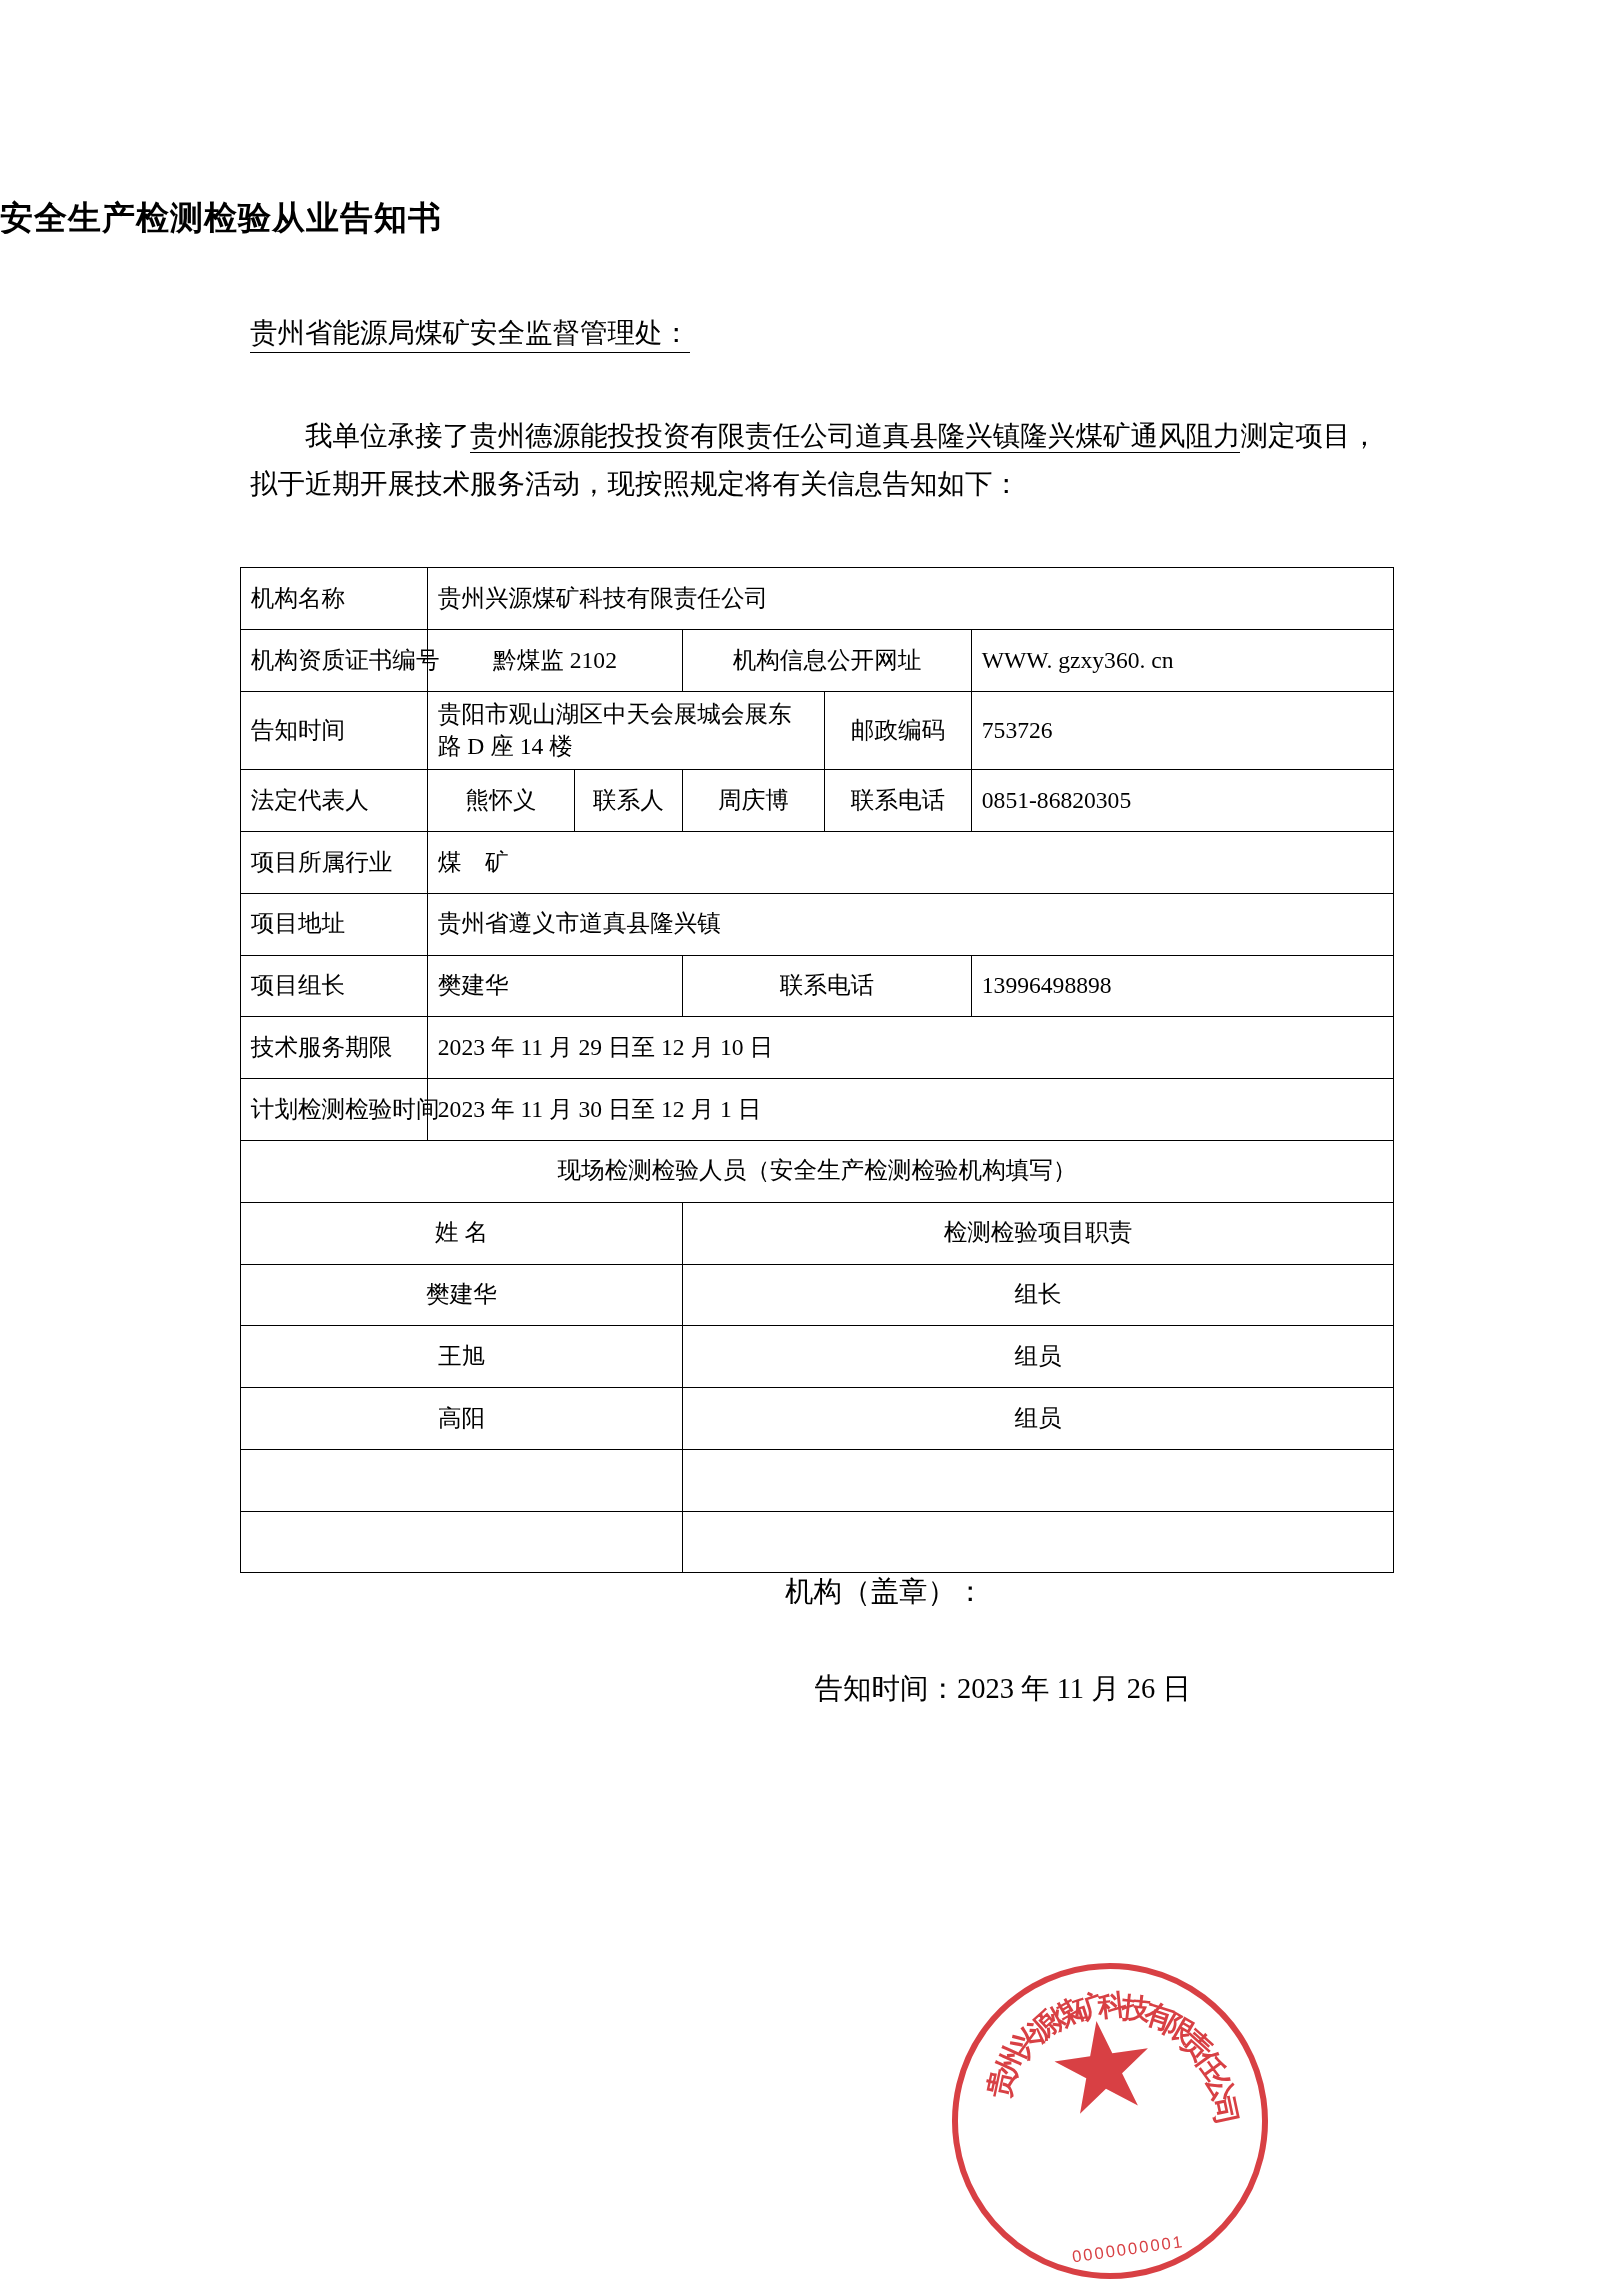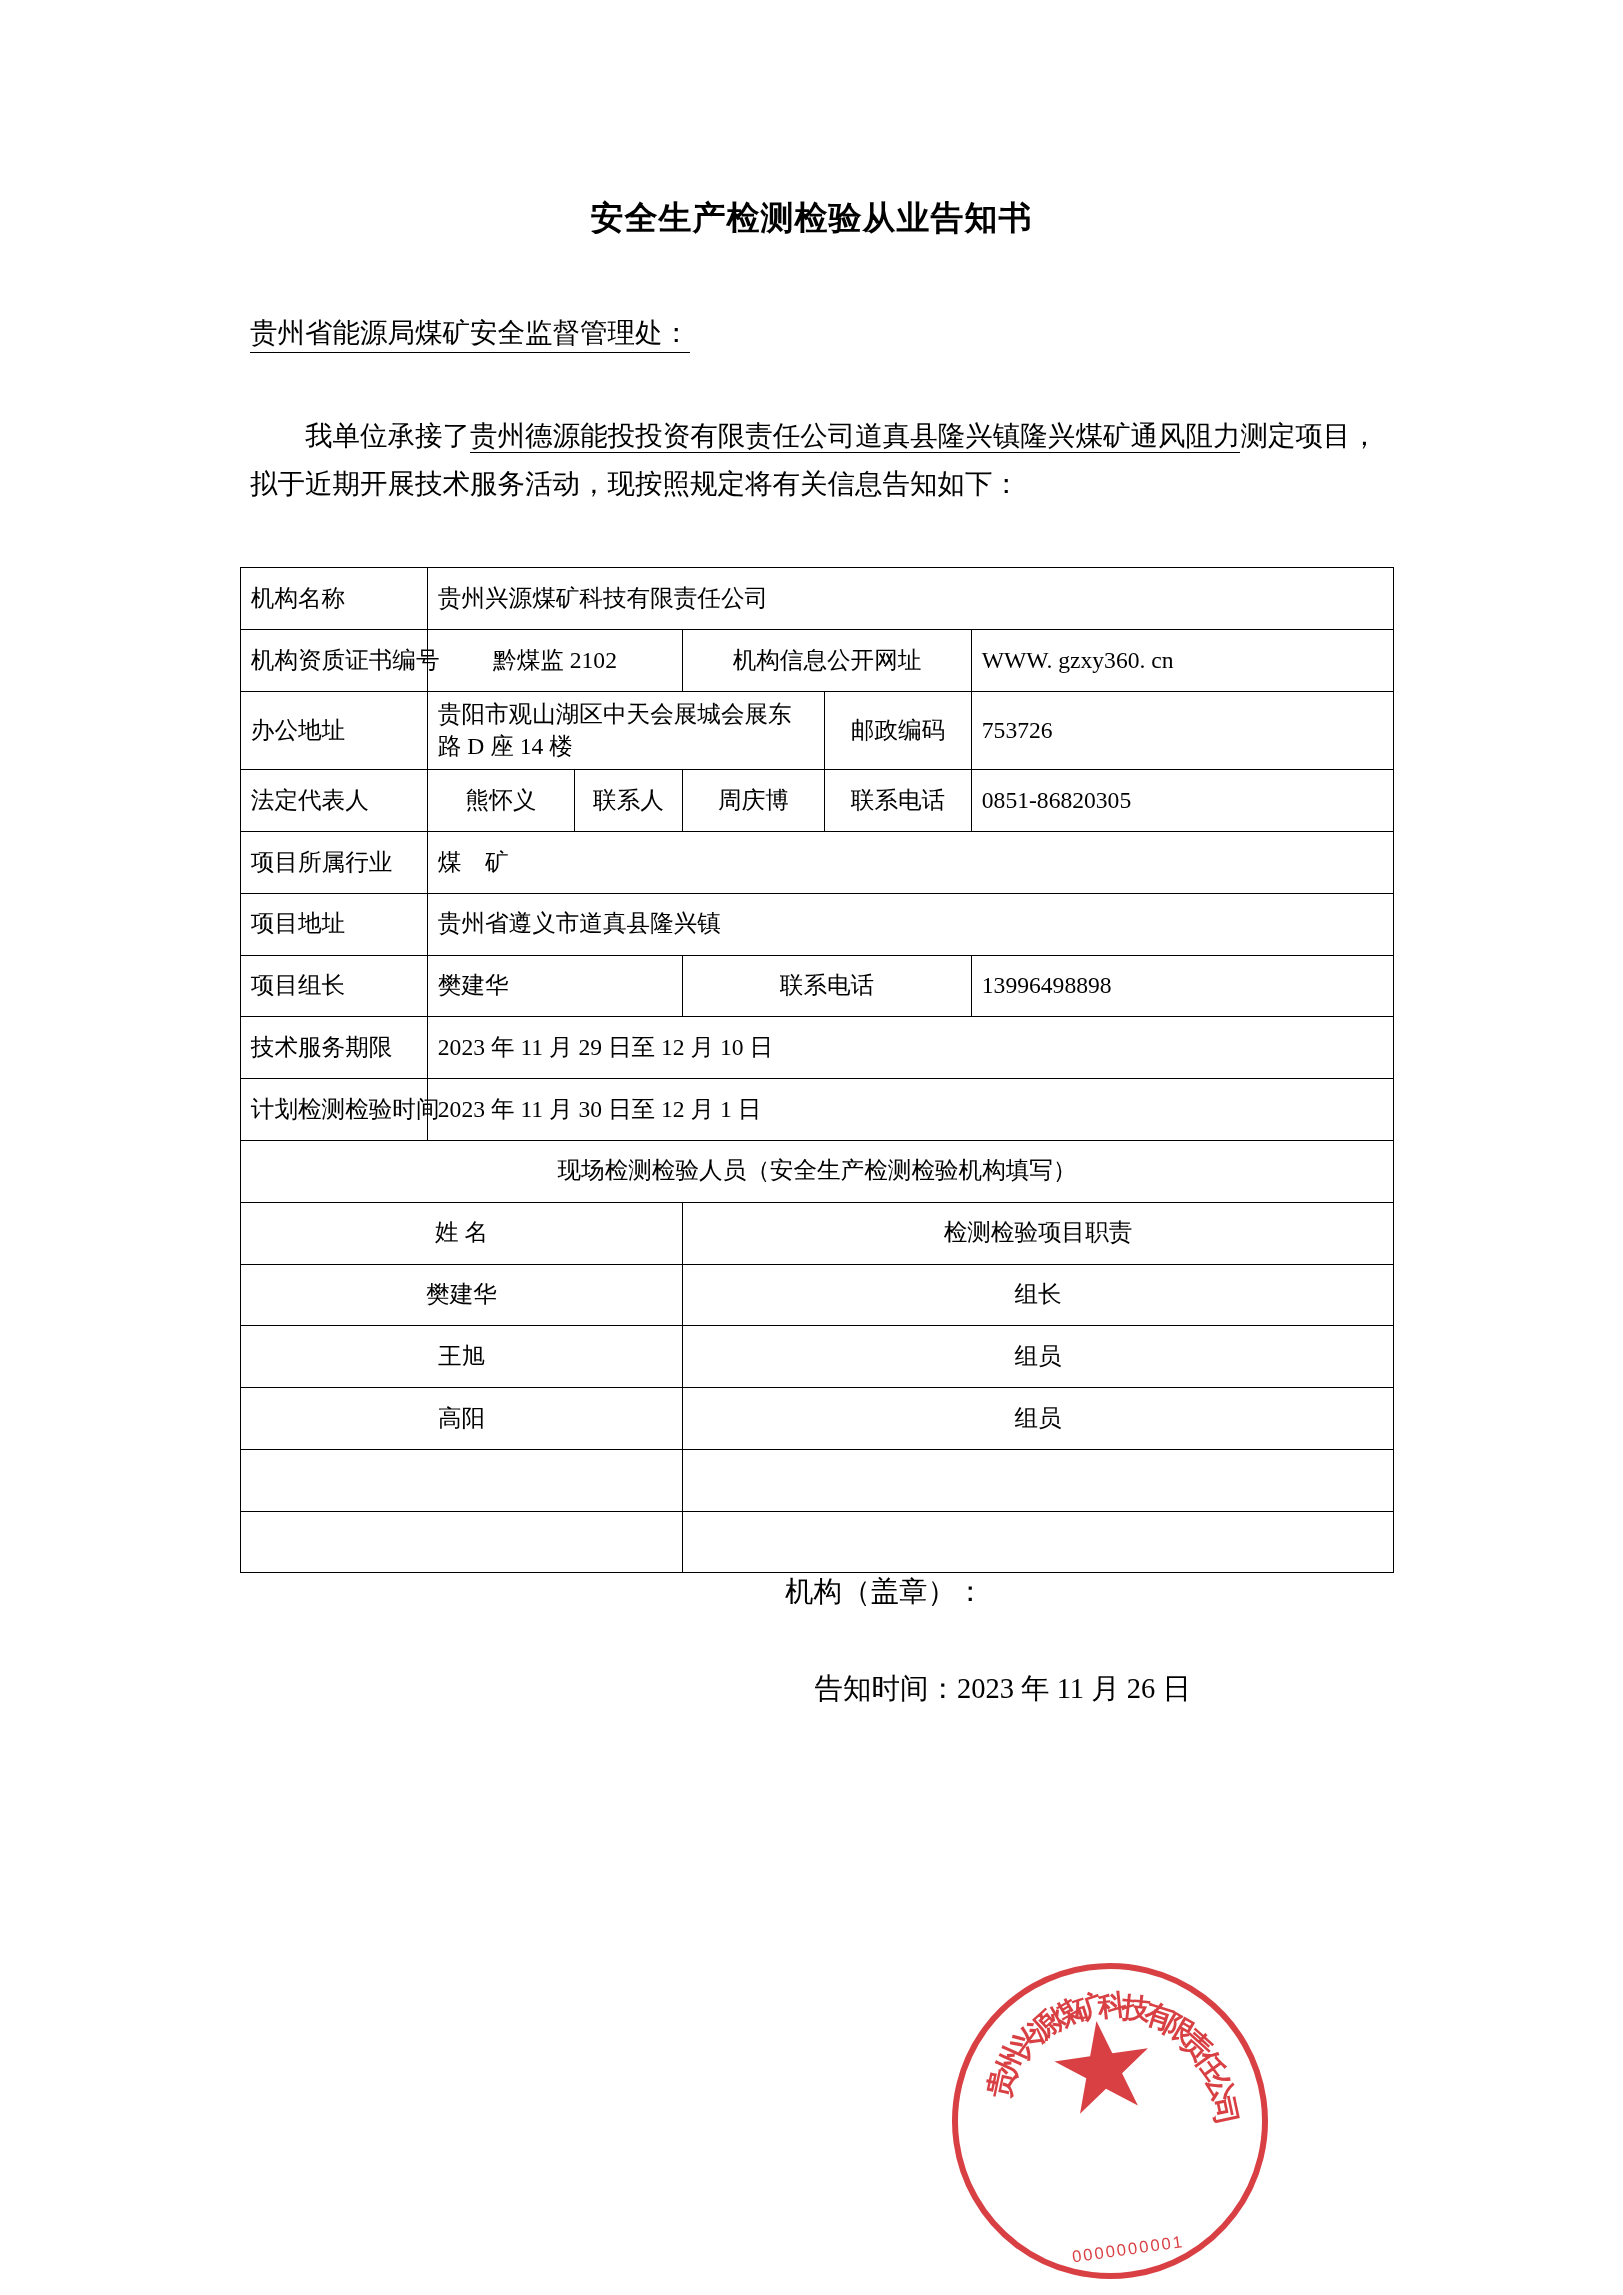--- a/index.html
+++ b/index.html
@@ -16,21 +16,20 @@
     overflow: hidden;
   }
   .page {
     position: relative;
     width: 1623px;
     height: 2295px;
     box-sizing: border-box;
     padding: 0;
   }
   .doc-title {
-    text-align: center;
     font-family: "Liberation Sans", "DejaVu Sans", sans-serif;
     font-weight: bold;
     font-size: 33px;
     letter-spacing: 1px;
     margin-top: 196px;
   }
   .addressee {
     margin-top: 74px;
     margin-left: 250px;
     font-size: 27.5px;
@@ -160,21 +159,21 @@
         <td class="lbl">机构名称</td>
         <td colspan="5">贵州兴源煤矿科技有限责任公司</td>
       </tr>
       <tr>
         <td class="lbl">机构资质证书编号</td>
         <td colspan="2" class="c">黔煤监 2102</td>
         <td colspan="2" class="c">机构信息公开网址</td>
         <td>WWW. gzxy360. cn</td>
       </tr>
       <tr>
-        <td class="lbl">办公地址</td>
+        <td class="lbl">告知时间</td>
         <td colspan="3" class="two-line">贵阳市观山湖区中天会展城会展东路 D 座 14 楼</td>
         <td class="c">邮政编码</td>
         <td>753726</td>
       </tr>
       <tr>
         <td class="lbl">法定代表人</td>
         <td class="c">熊怀义</td>
         <td class="c">联系人</td>
         <td class="c">周庆博</td>
         <td class="c">联系电话</td>

